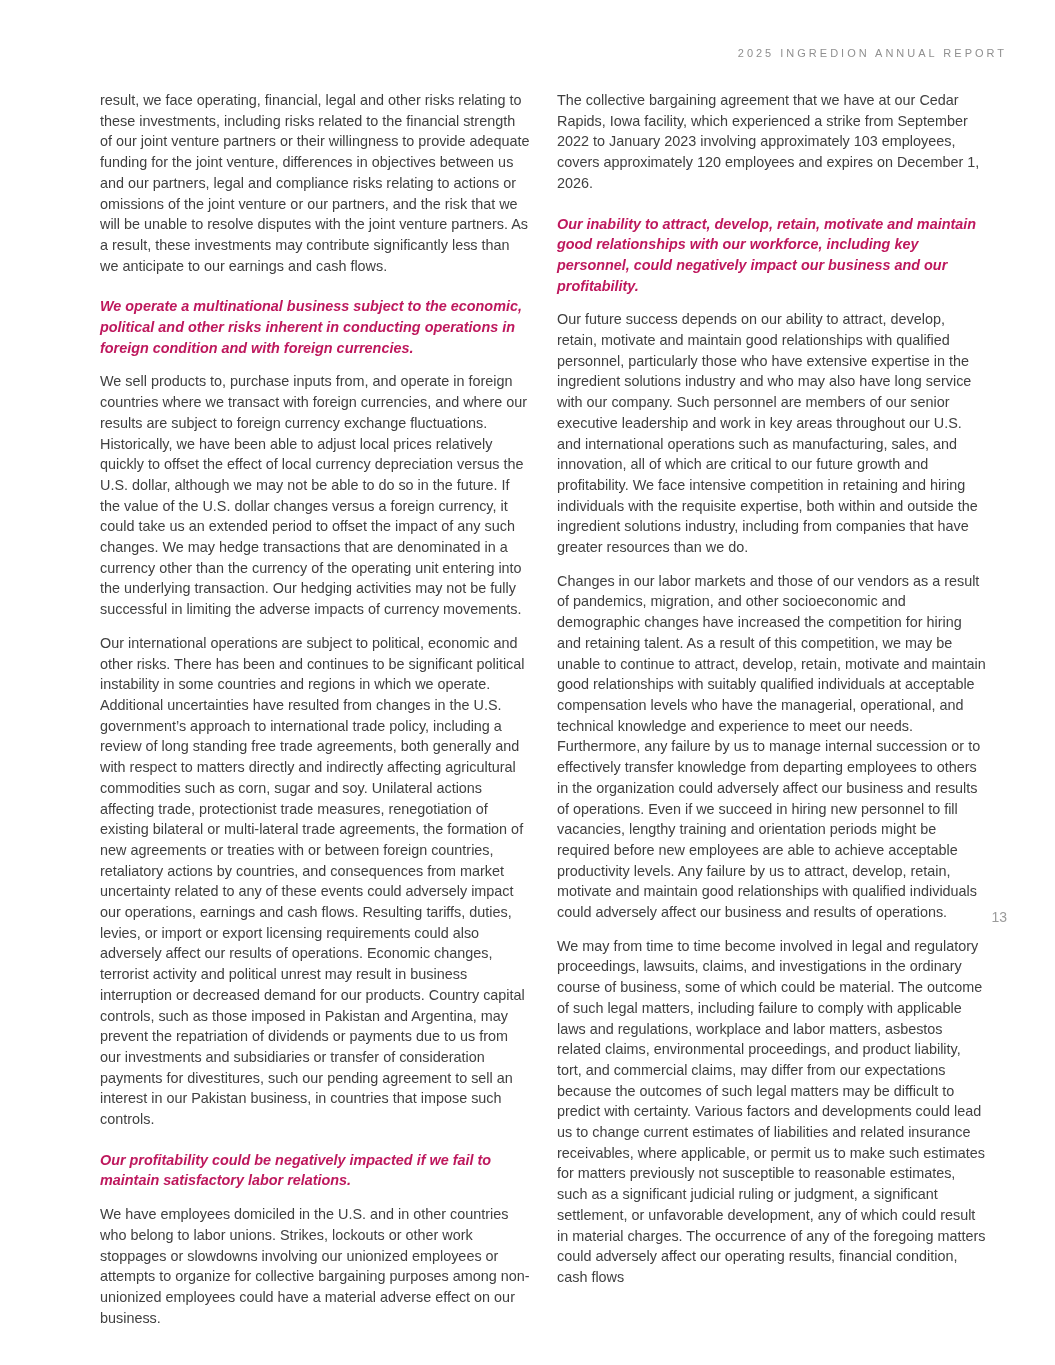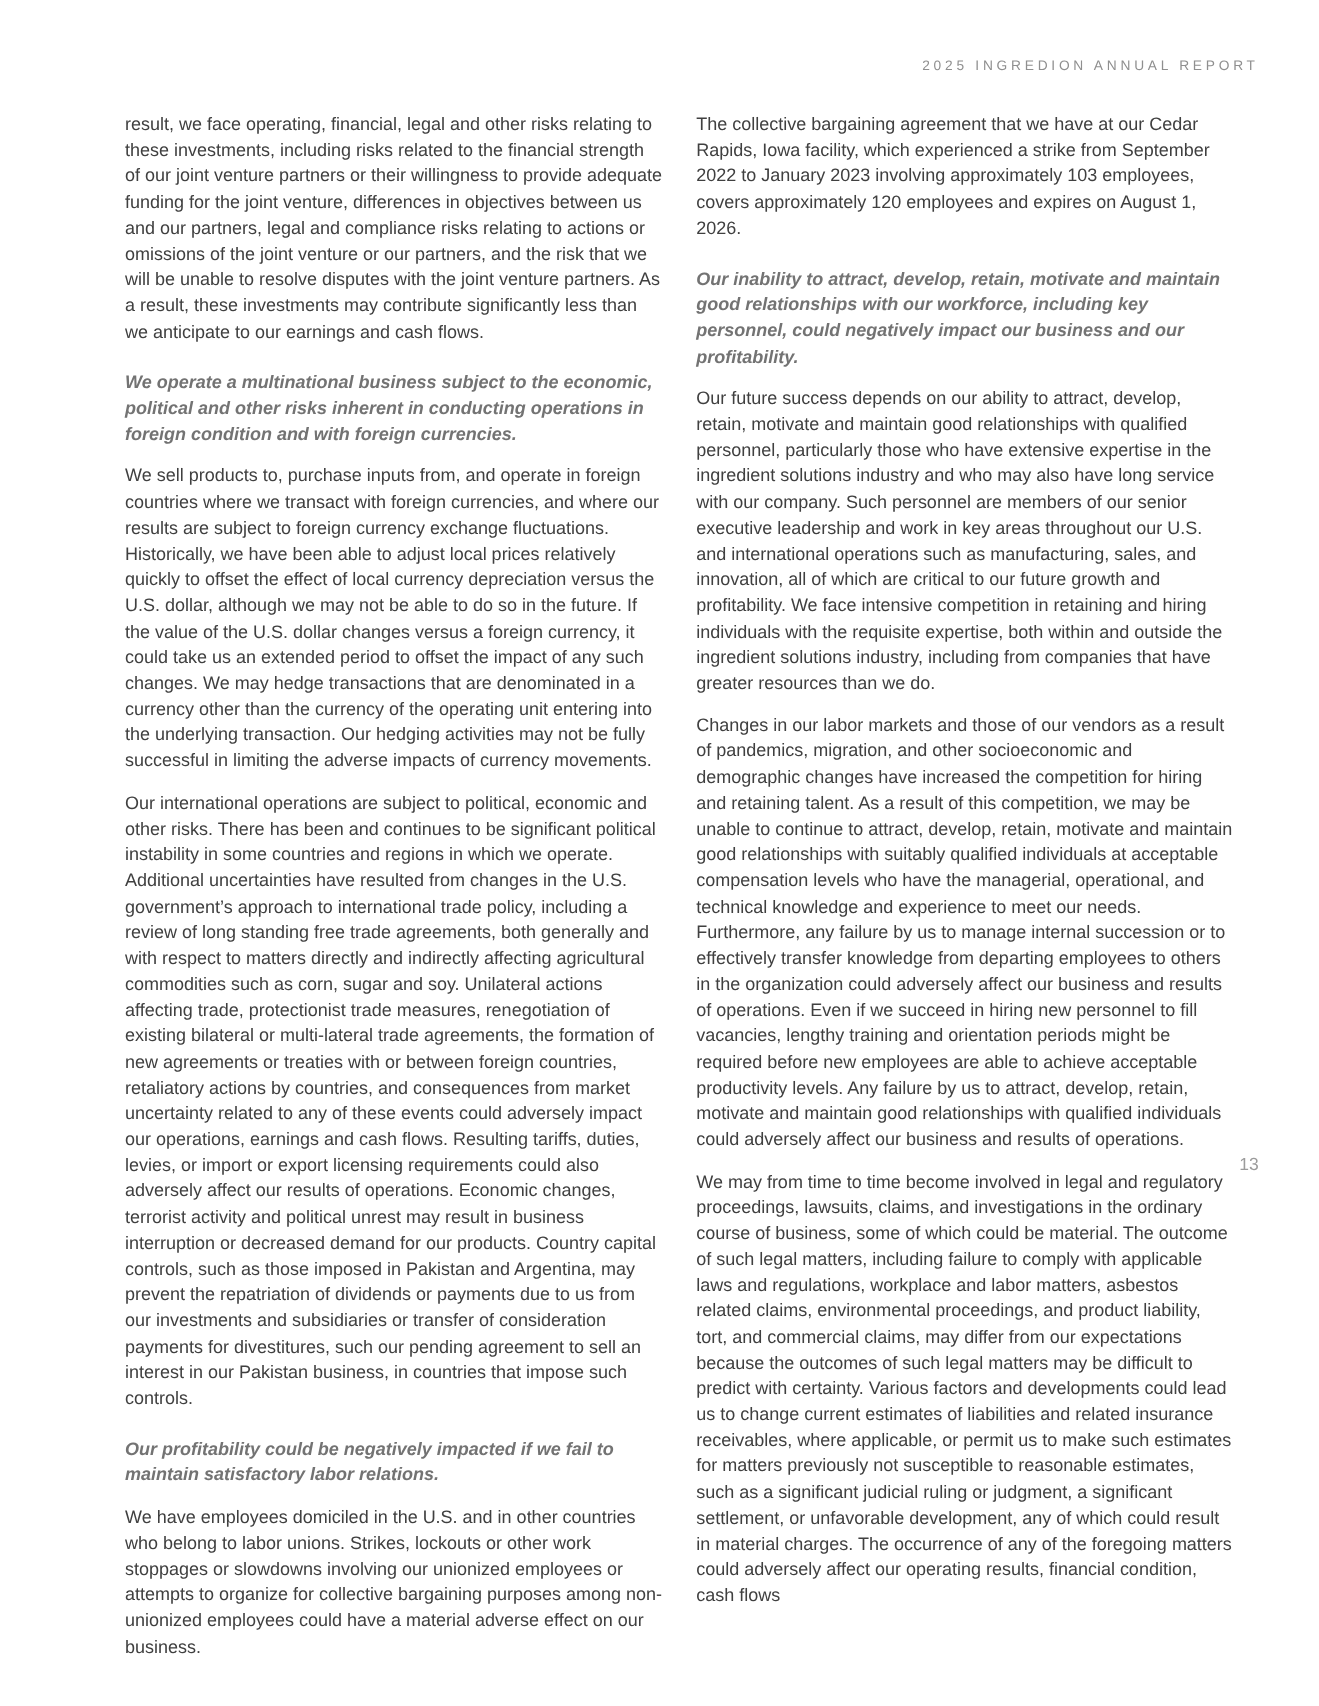--- a/index.html
+++ b/index.html
@@ -41,29 +41,29 @@
   .para {
     font-size: 14.4px;
     line-height: 20.7px;
     color: #404040;
     margin: 0 0 13px 0;
     text-align: left;
   }
   .risk-heading {
     font-size: 14.4px;
     line-height: 20.7px;
-    color: #737373;
+    color: #be185d;
     font-weight: bold;
     font-style: italic;
     margin: 20px 0 13px 0;
   }
   .page-footer {
     position: absolute;
     right: 48px;
-    bottom: 17px;
+    bottom: 31px;
     font-size: 14px;
     color: #9b9b9b;
     margin-left: 44px;
   }
 </style>
 </head>
 <body>
 
 <div class="page">
 
@@ -76,21 +76,21 @@
     <section class="col">
       <p class="para">result, we face operating, financial, legal and other risks relating to these investments, including risks related to the financial strength of our joint venture partners or their willingness to provide adequate funding for the joint venture, differences in objectives between us and our partners, legal and compliance risks relating to actions or omissions of the joint venture or our partners, and the risk that we will be unable to resolve disputes with the joint venture partners. As a result, these investments may contribute significantly less than we anticipate to our earnings and cash flows.</p>
       <h3 class="risk-heading">We operate a multinational business subject to the economic, political and other risks inherent in conducting operations in foreign condition and with foreign currencies.</h3>
       <p class="para">We sell products to, purchase inputs from, and operate in foreign countries where we transact with foreign currencies, and where our results are subject to foreign currency exchange fluctuations. Historically, we have been able to adjust local prices relatively quickly to offset the effect of local currency depreciation versus the U.S. dollar, although we may not be able to do so in the future. If the value of the U.S. dollar changes versus a foreign currency, it could take us an extended period to offset the impact of any such changes. We may hedge transactions that are denominated in a currency other than the currency of the operating unit entering into the underlying transaction. Our hedging activities may not be fully successful in limiting the adverse impacts of currency movements.</p>
       <p class="para">Our international operations are subject to political, economic and other risks. There has been and continues to be significant political instability in some countries and regions in which we operate. Additional uncertainties have resulted from changes in the U.S. government’s approach to international trade policy, including a review of long standing free trade agreements, both generally and with respect to matters directly and indirectly affecting agricultural commodities such as corn, sugar and soy. Unilateral actions affecting trade, protectionist trade measures, renegotiation of existing bilateral or multi-lateral trade agreements, the formation of new agreements or treaties with or between foreign countries, retaliatory actions by countries, and consequences from market uncertainty related to any of these events could adversely impact our operations, earnings and cash flows. Resulting tariffs, duties, levies, or import or export licensing requirements could also adversely affect our results of operations. Economic changes, terrorist activity and political unrest may result in business interruption or decreased demand for our products. Country capital controls, such as those imposed in Pakistan and Argentina, may prevent the repatriation of dividends or payments due to us from our investments and subsidiaries or transfer of consideration payments for divestitures, such our pending agreement to sell an interest in our Pakistan business, in countries that impose such controls.</p>
       <h3 class="risk-heading">Our profitability could be negatively impacted if we fail to maintain satisfactory labor relations.</h3>
       <p class="para">We have employees domiciled in the U.S. and in other countries who belong to labor unions. Strikes, lockouts or other work stoppages or slowdowns involving our unionized employees or attempts to organize for collective bargaining purposes among non-unionized employees could have a material adverse effect on our business.</p>
     </section>
 
     <section class="col">
-      <p class="para">The collective bargaining agreement that we have at our Cedar Rapids, Iowa facility, which experienced a strike from September 2022 to January 2023 involving approximately 103 employees, covers approximately 120 employees and expires on August 1, 2026.</p>
+      <p class="para">The collective bargaining agreement that we have at our Cedar Rapids, Iowa facility, which experienced a strike from September 2022 to January 2023 involving approximately 103 employees, covers approximately 120 employees and expires on December 1, 2026.</p>
       <h3 class="risk-heading">Our inability to attract, develop, retain, motivate and maintain good relationships with our workforce, including key personnel, could negatively impact our business and our profitability.</h3>
       <p class="para">Our future success depends on our ability to attract, develop, retain, motivate and maintain good relationships with qualified personnel, particularly those who have extensive expertise in the ingredient solutions industry and who may also have long service with our company. Such personnel are members of our senior executive leadership and work in key areas throughout our U.S. and international operations such as manufacturing, sales, and innovation, all of which are critical to our future growth and profitability. We face intensive competition in retaining and hiring individuals with the requisite expertise, both within and outside the ingredient solutions industry, including from companies that have greater resources than we do.</p>
       <p class="para">Changes in our labor markets and those of our vendors as a result of pandemics, migration, and other socioeconomic and demographic changes have increased the competition for hiring and retaining talent. As a result of this competition, we may be unable to continue to attract, develop, retain, motivate and maintain good relationships with suitably qualified individuals at acceptable compensation levels who have the managerial, operational, and technical knowledge and experience to meet our needs. Furthermore, any failure by us to manage internal succession or to effectively transfer knowledge from departing employees to others in the organization could adversely affect our business and results of operations. Even if we succeed in hiring new personnel to fill vacancies, lengthy training and orientation periods might be required before new employees are able to achieve acceptable productivity levels. Any failure by us to attract, develop, retain, motivate and maintain good relationships with qualified individuals could adversely affect our business and results of operations.</p>
       <p class="para">We may from time to time become involved in legal and regulatory proceedings, lawsuits, claims, and investigations in the ordinary course of business, some of which could be material. The outcome of such legal matters, including failure to comply with applicable laws and regulations, workplace and labor matters, asbestos related claims, environmental proceedings, and product liability, tort, and commercial claims, may differ from our expectations because the outcomes of such legal matters may be difficult to predict with certainty. Various factors and developments could lead us to change current estimates of liabilities and related insurance receivables, where applicable, or permit us to make such estimates for matters previously not susceptible to reasonable estimates, such as a significant judicial ruling or judgment, a significant settlement, or unfavorable development, any of which could result in material charges. The occurrence of any of the foregoing matters could adversely affect our operating results, financial condition, cash flows</p>
     </section>
 
   </main>
 
   <footer class="page-footer">
     <span>13</span>

